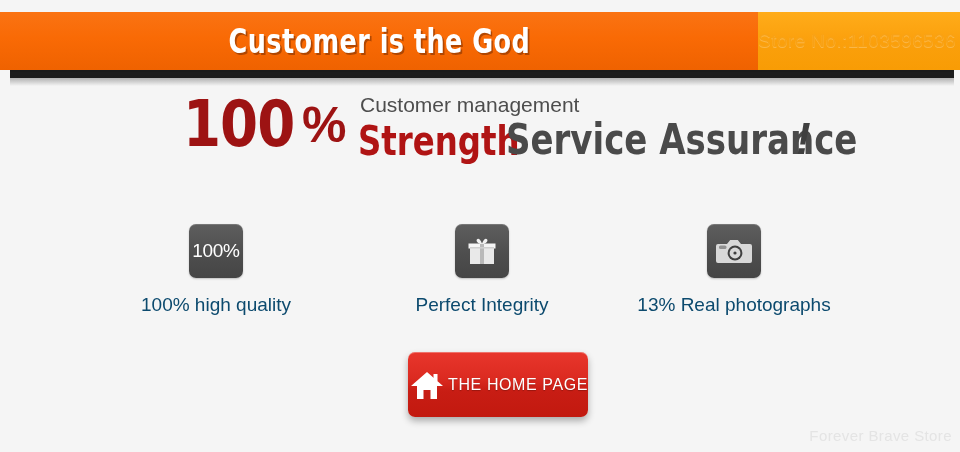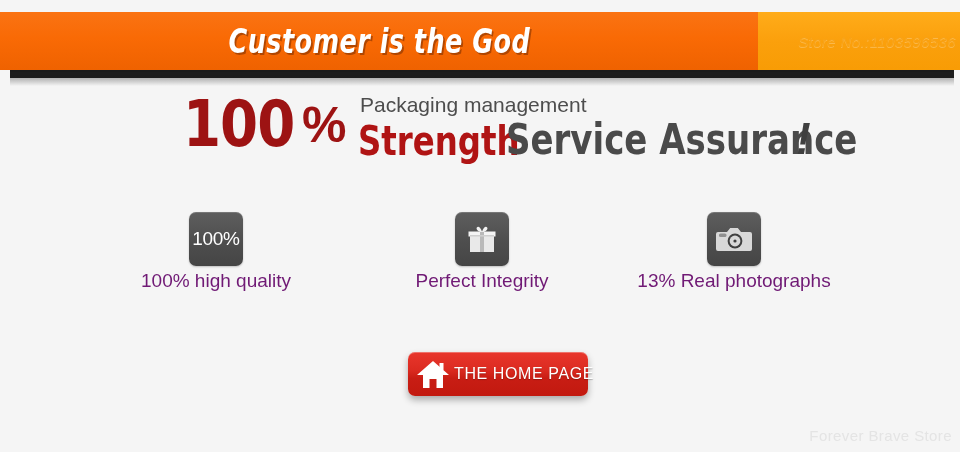--- a/index.html
+++ b/index.html
@@ -15,21 +15,20 @@
     position: relative;
   }
 
   
   .banner-wrap {
     position: absolute;
     left: 0;
     top: 12px;
     width: 960px;
     height: 44px;
-    font-style: italic;
   }
   .banner-shadow {
     position: absolute;
     left: 10px;
     top: 8px;
     width: 944px;
     height: 58px;
     background: #1a1a1a;
     filter: blur(0.4px);
   }
@@ -73,21 +72,21 @@
     font-family: "Liberation Sans Narrow", "DejaVu Sans Condensed", "Liberation Sans", sans-serif;
     font-weight: bold;
     font-size: 33px;
     color: #ffffff;
     letter-spacing: 0.5px;
     transform: scaleX(0.86);
     text-shadow: 2px 2px 0 rgba(90,30,0,0.45);
     white-space: nowrap;
   }
   .store-no {
-    font-size: 15px;
+    font-size: 19px;
     color: #f8a216;
     letter-spacing: 0.4px;
     white-space: nowrap;
     text-shadow: 0 1px 0 rgba(255,255,255,0.25);
   }
 
   
   .headline {
     position: absolute;
     left: 0;
@@ -178,56 +177,56 @@
   }
   .feature {
     position: absolute;
     top: 0;
     width: 280px;
     text-align: center;
   }
   .feature-icon {
     width: 54px;
     height: 54px;
-    margin: 4px auto;
+    margin: 16px auto;
     border-radius: 7px;
     background: linear-gradient(to bottom, #5e5e5e 0%, #4e4e4e 55%, #454545 100%);
     box-shadow: 0 1px 2px rgba(0,0,0,0.22), inset 0 1px 0 rgba(255,255,255,0.16);
     display: flex;
     align-items: center;
     justify-content: center;
     position: relative;
   }
   .feature-icon .pct-text {
     color: #ffffff;
     font-size: 19px;
     font-family: "Liberation Sans", sans-serif;
     letter-spacing: -0.3px;
   }
   .feature-label {
     font-family: "Liberation Sans", sans-serif;
     font-size: 19px;
-    color: #701a75;
+    color: #0c4a6e;
     white-space: nowrap;
   }
 
   
   .home-btn {
     position: absolute;
     left: 408px;
     top: 352px;
     width: 180px;
-    height: 44px;
+    height: 65px;
     border: none;
     border-radius: 7px;
     background: linear-gradient(to bottom, #e8362c 0%, #dc2b21 40%, #c81d14 60%, #c2190f 100%);
     box-shadow: 0 4px 7px rgba(0,0,0,0.30), inset 0 1px 0 rgba(255,255,255,0.30);
     display: flex;
     align-items: center;
-    justify-content: center;
+    justify-content: flex-end;
     padding: 0 0 0 14px;
     box-sizing: border-box;
     cursor: pointer;
   }
   .home-btn-label {
     font-family: "Liberation Sans", sans-serif;
     font-size: 16px;
     color: #ffffff;
     letter-spacing: 0.6px;
     margin-left: 4px;
@@ -258,21 +257,21 @@
     </div>
     <div class="banner-right">
       <span class="store-no">Store No.:1103596536</span>
     </div>
   </div>
 </div>
 
 <div class="headline">
   <span class="hl-100">100</span>
   <span class="hl-pct">%</span>
-  <span class="hl-integrity">Packaging management</span>
+  <span class="hl-integrity">Customer management</span>
   <span class="hl-strength">Strength</span>
   <span class="hl-service">Service Assurance</span>
   <span class="hl-excl">!</span>
 </div>
 
 <div class="features">
 
   <div class="feature" style="left:76px;">
     <div class="feature-icon">
       <span class="pct-text">100%</span>

